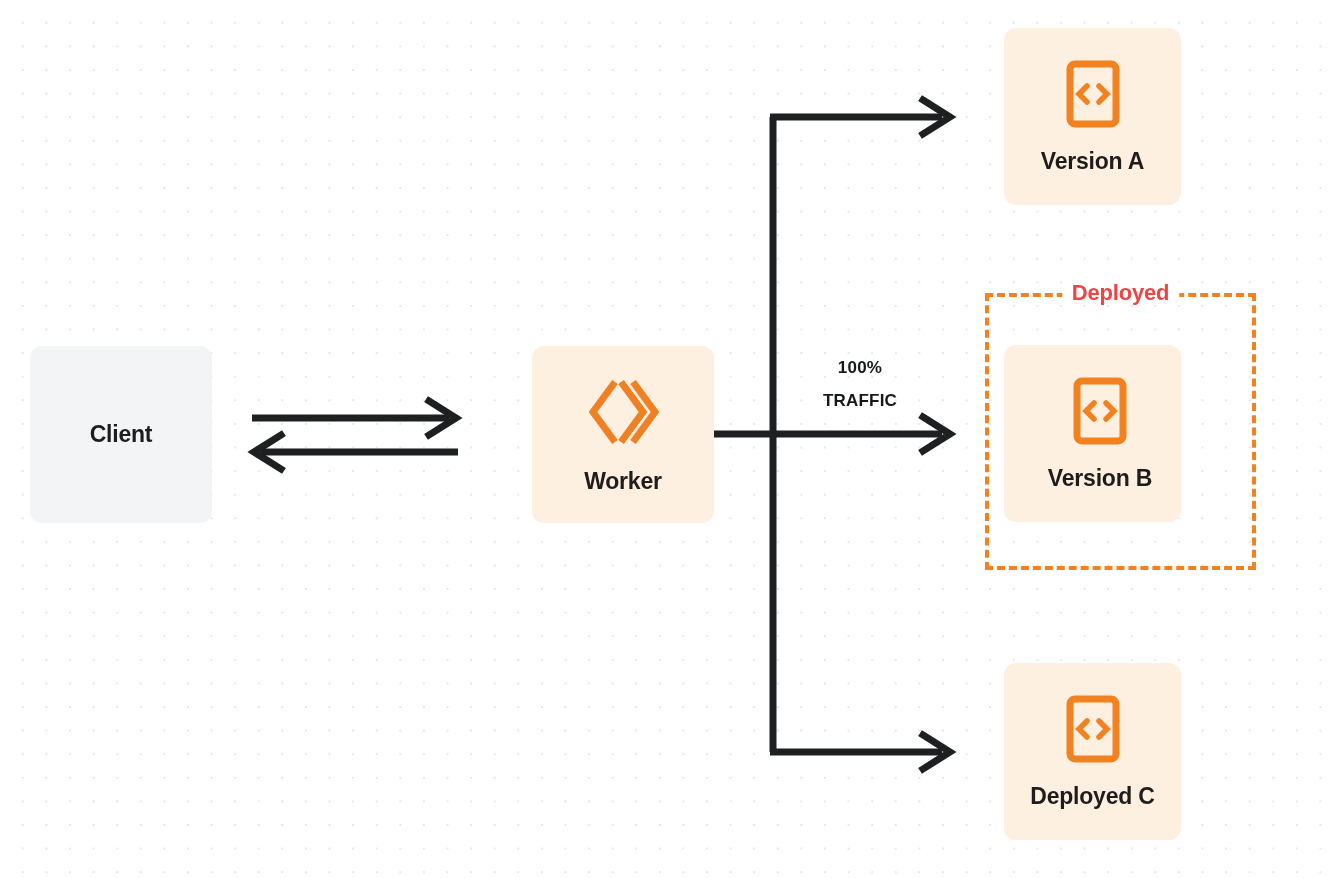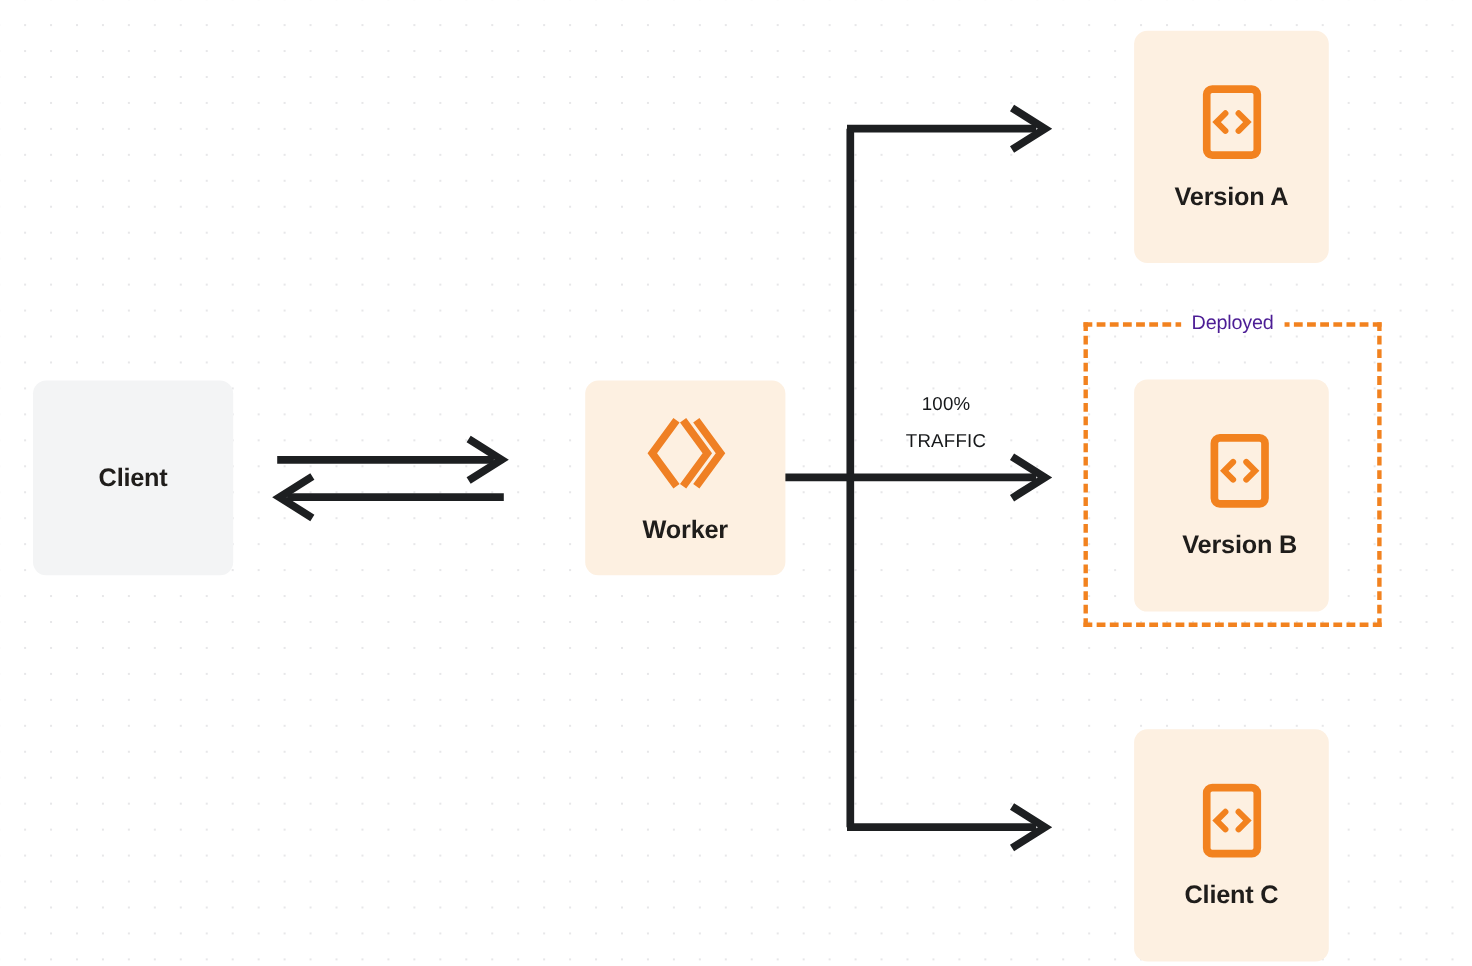--- a/index.html
+++ b/index.html
@@ -66,23 +66,23 @@
     margin-bottom: 20px;
     line-height: 0;
   }
   #worker-node .node-label {
     margin-bottom: 2px;
   }
 
   
   .version-node {
     width: 177px;
-    height: 211px;
+    height: 177px;
     background: #fdf0e1;
-    left: 1031px;
+    left: 1004px;
   }
   #version-a-node { top: 28px; }
   #version-b-node { top: 345px; padding-left: 15px; }
   #version-c-node { top: 663px; }
   .version-node .icon-wrap {
     margin-bottom: 22px;
     line-height: 0;
   }
 
   
@@ -95,23 +95,23 @@
     box-sizing: border-box;
     border: 4px dashed #f2821f;
   }
   #deployed-label {
     position: absolute;
     left: 50%;
     top: -4px;
     transform: translate(-50%, -52%);
     background: #ffffff;
     padding: 0 10px;
-    font-size: 18px;
-    font-weight: normal;
-    color: #4c1d95;
+    font-size: 22px;
+    font-weight: bold;
+    color: #ef4444;
     letter-spacing: -0.2px;
     white-space: nowrap;
     line-height: 1;
   }
 
   
   #connectors {
     position: absolute;
     left: 0;
     top: 0;
@@ -121,21 +121,21 @@
   }
 
   
   #traffic-label {
     position: absolute;
     left: 800px;
     top: 351px;
     width: 120px;
     text-align: center;
     font-size: 17px;
-    font-weight: normal;
+    font-weight: bold;
     color: #16181a;
     line-height: 33px;
     letter-spacing: 0.2px;
   }
   #traffic-label .line {
     display: block;
     white-space: nowrap;
   }
 </style>
 </head>
@@ -225,16 +225,16 @@
   </div>
 
   <div class="node version-node" id="version-c-node">
     <span class="icon-wrap">
       <svg width="54" height="68" viewBox="0 0 54 68" xmlns="http://www.w3.org/2000/svg">
         <rect x="4" y="4" width="46" height="60" rx="5" ry="5" stroke="#f2821f" stroke-width="7" fill="none"></rect>
         <path d="M 21 26 L 13 34 L 21 42" stroke="#f2821f" stroke-width="5.5" fill="none" stroke-linecap="round" stroke-linejoin="miter"></path>
         <path d="M 33 26 L 41 34 L 33 42" stroke="#f2821f" stroke-width="5.5" fill="none" stroke-linecap="round" stroke-linejoin="miter"></path>
       </svg>
     </span>
-    <span class="node-label">Client C</span>
+    <span class="node-label">Deployed C</span>
   </div>
 
 </div>
 
 </body></html>

